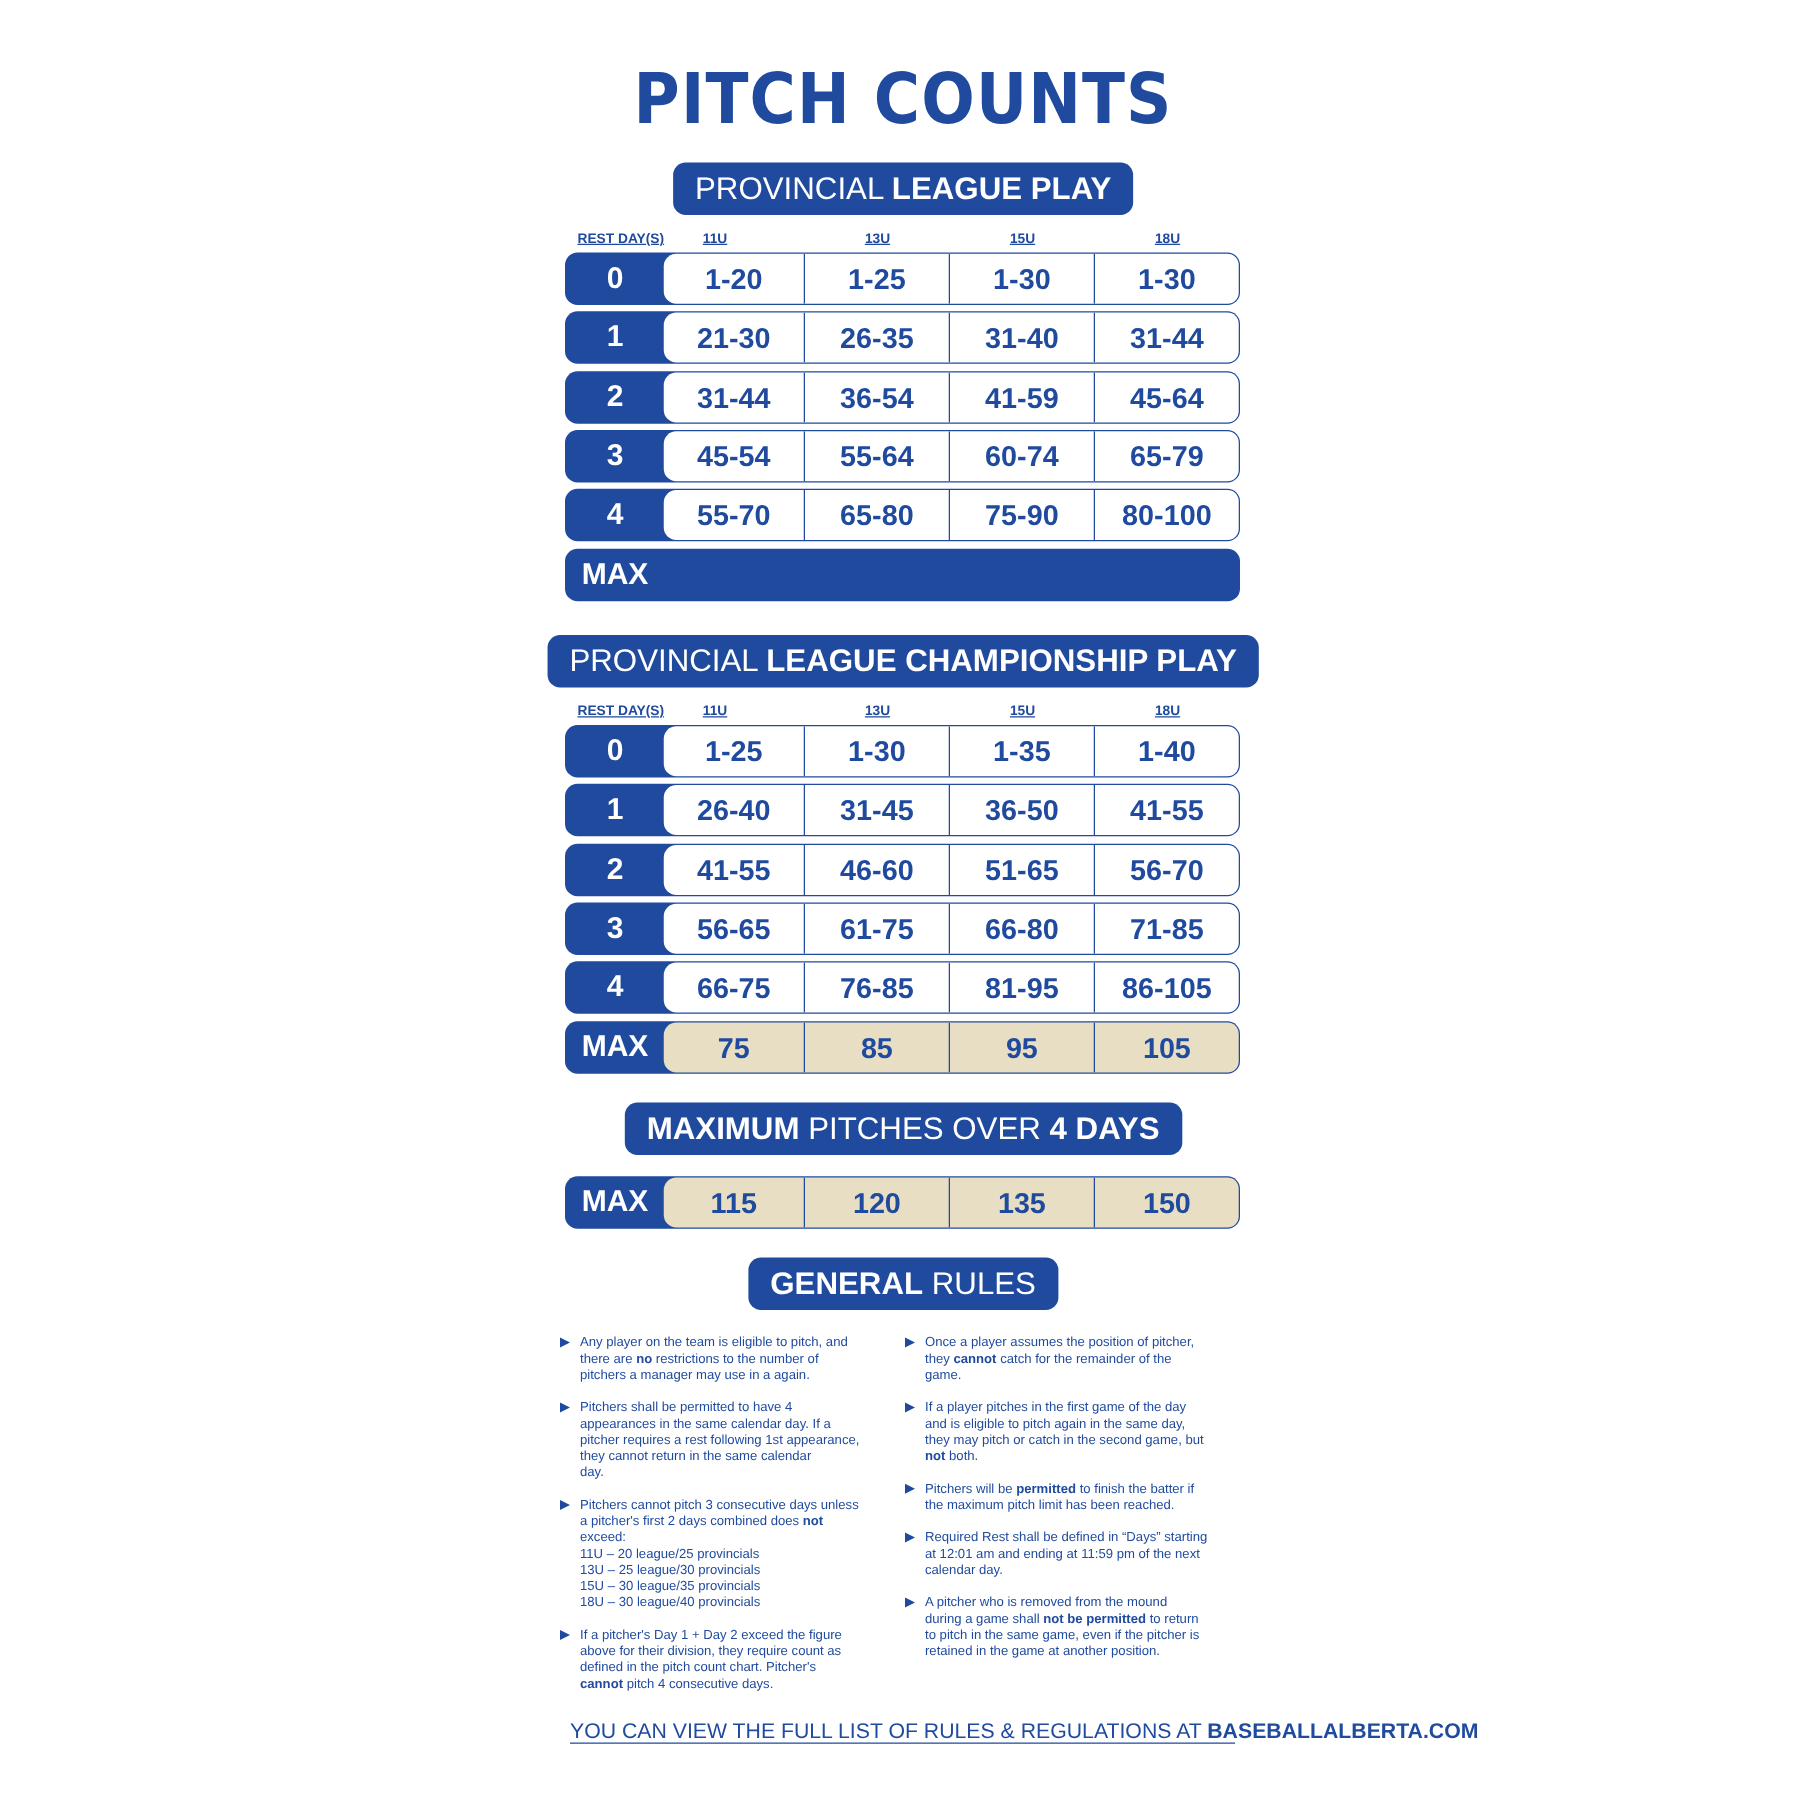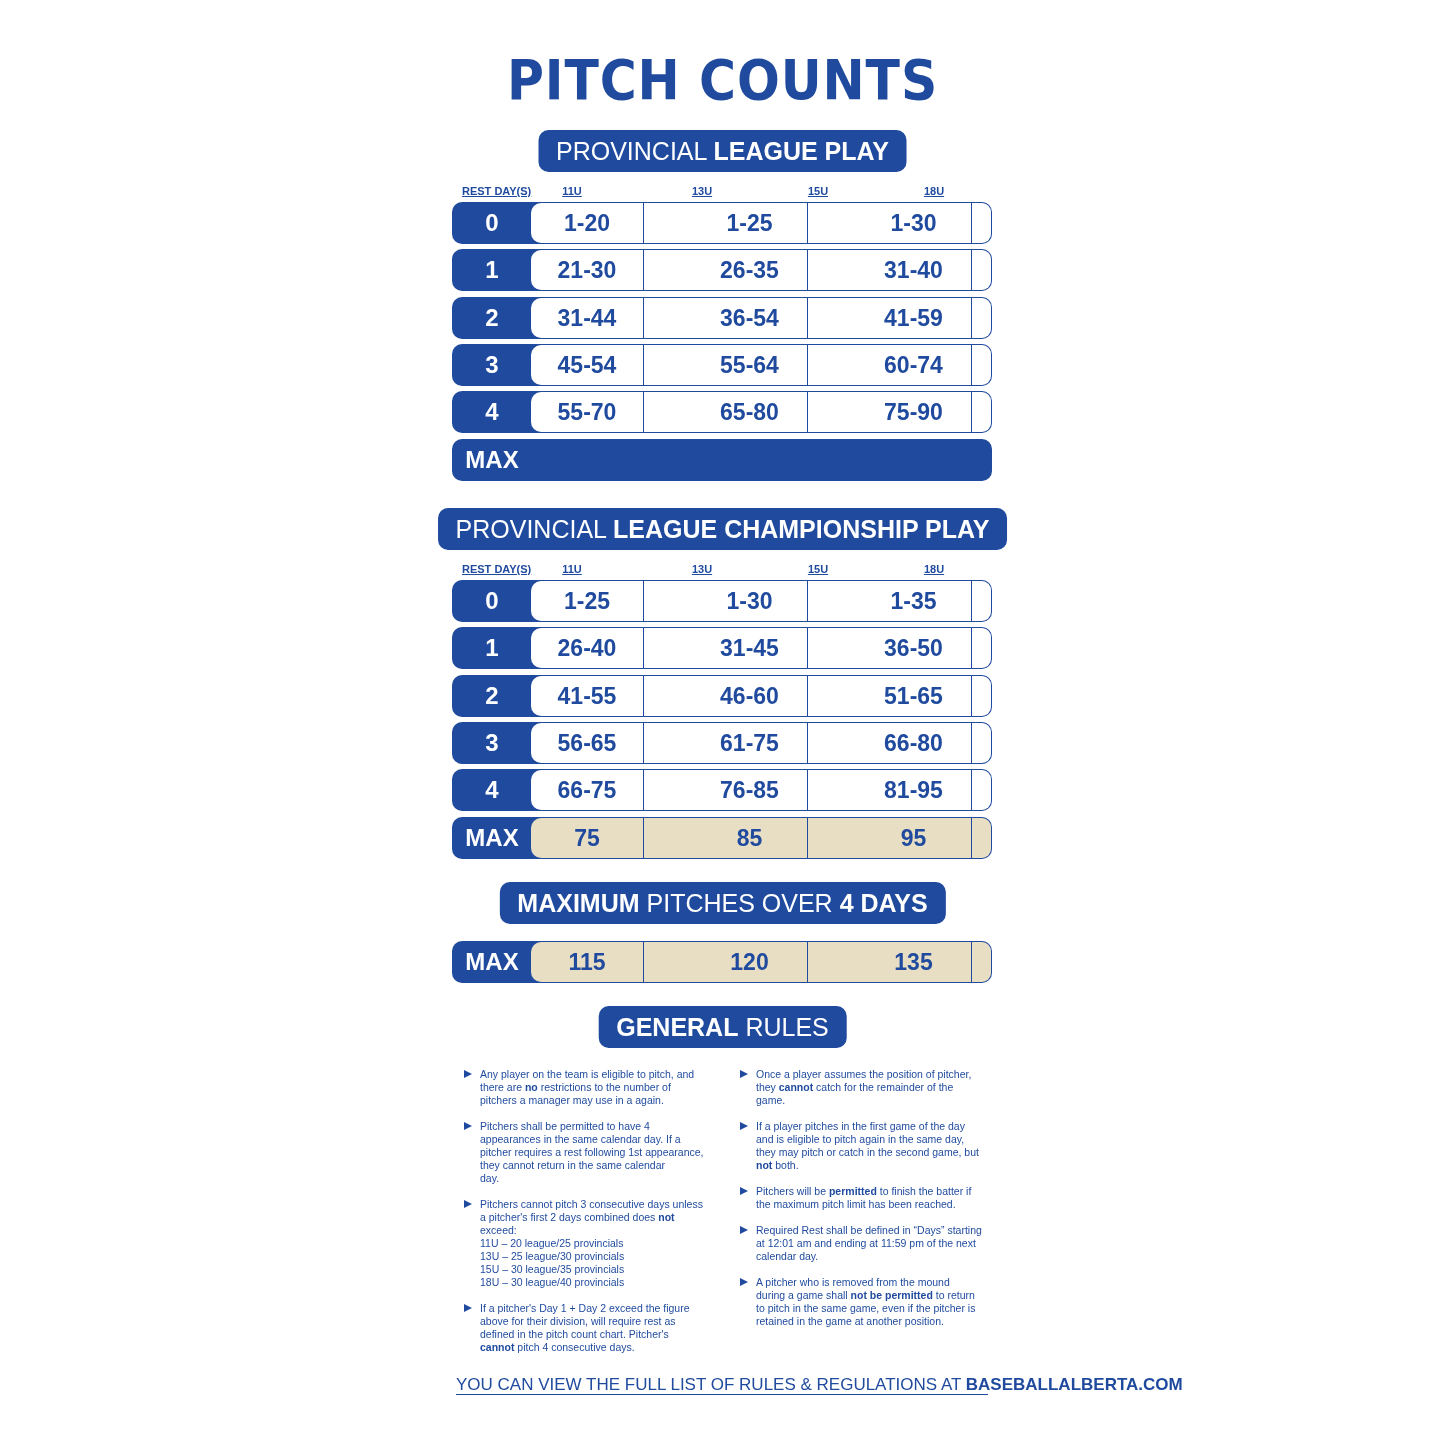--- a/index.html
+++ b/index.html
@@ -92,21 +92,20 @@
     .grid-row .cells {
       position: absolute;
       left: 79px;
       top: 1px;
       right: 1px;
       bottom: 1px;
       background: #ffffff;
       border-radius: 10px 9px 9px 10px;
       display: flex;
       overflow: hidden;
-      gap: 48px;
     }
     .grid-row.max .cells { background: #e8dec4; }
     .grid-row .cell {
       flex: 0 0 auto;
       height: 100%;
       line-height: 40px;
       text-align: center;
       font-weight: 700;
       font-size: 23px;
       color: #1f4a9e;
@@ -130,21 +129,21 @@
     }
     .rules-col {
       position: absolute;
       top: 0;
       width: 265px;
     }
     .rules-col.left { left: 0; }
     .rules-col.right { left: 276px; }
     .rule {
       position: absolute;
-      left: 16px;
+      left: 0;
       width: 265px;
       padding-left: 16px;
       box-sizing: border-box;
     }
     .rule .bullet {
       position: absolute;
       left: 0;
       top: 2px;
       width: 0;
       height: 0;
@@ -354,21 +353,21 @@
         <span class="line"><span>a pitcher's first 2 days combined does </span><b>not</b></span>
         <span class="line"><span>exceed:</span></span>
         <span class="line"><span>11U – 20 league/25 provincials</span></span>
         <span class="line"><span>13U – 25 league/30 provincials</span></span>
         <span class="line"><span>15U – 30 league/35 provincials</span></span>
         <span class="line"><span>18U – 30 league/40 provincials</span></span>
       </div>
       <div class="rule" style="top: 234px;">
         <span class="bullet"></span>
         <span class="line"><span>If a pitcher's Day 1 + Day 2 exceed the figure</span></span>
-        <span class="line"><span>above for their division, will require rest as</span></span>
+        <span class="line"><span>above for their division, they require count as</span></span>
         <span class="line"><span>defined in the pitch count chart. Pitcher's</span></span>
         <span class="line"><b>cannot</b><span> pitch 4 consecutive days.</span></span>
       </div>
     </div>
   <div class="rules-col right" id="rules-right">
       <div class="rule" style="top: 0px;">
         <span class="bullet"></span>
         <span class="line"><span>Once a player assumes the position of pitcher,</span></span>
         <span class="line"><span>they </span><b>cannot</b><span> catch for the remainder of the</span></span>
         <span class="line"><span>game.</span></span>

